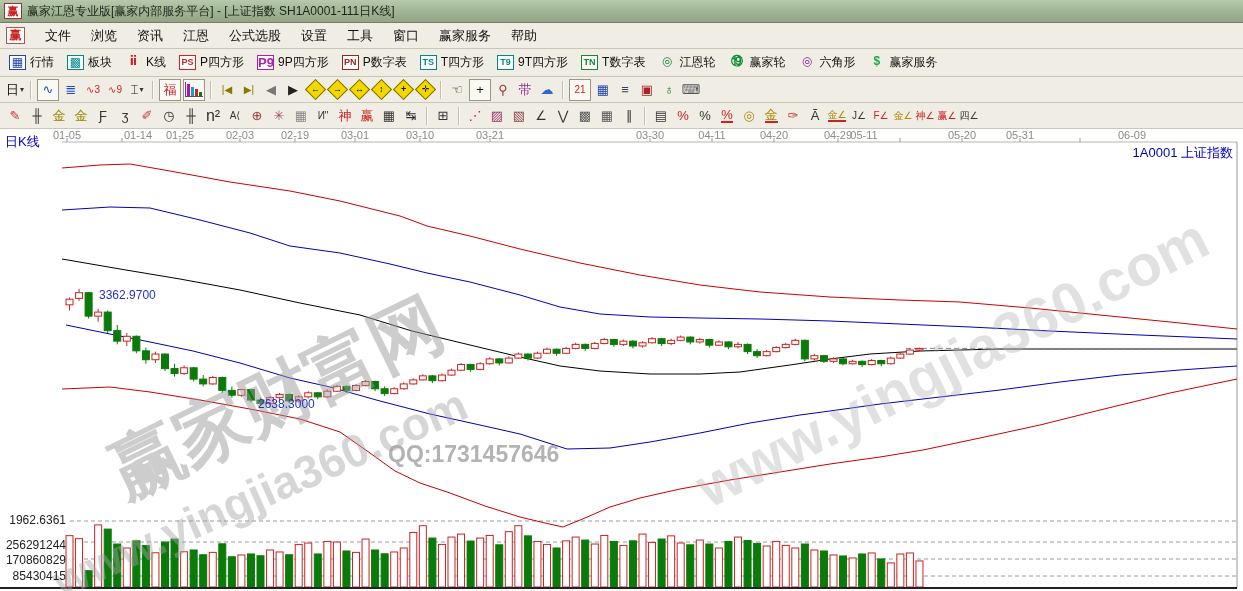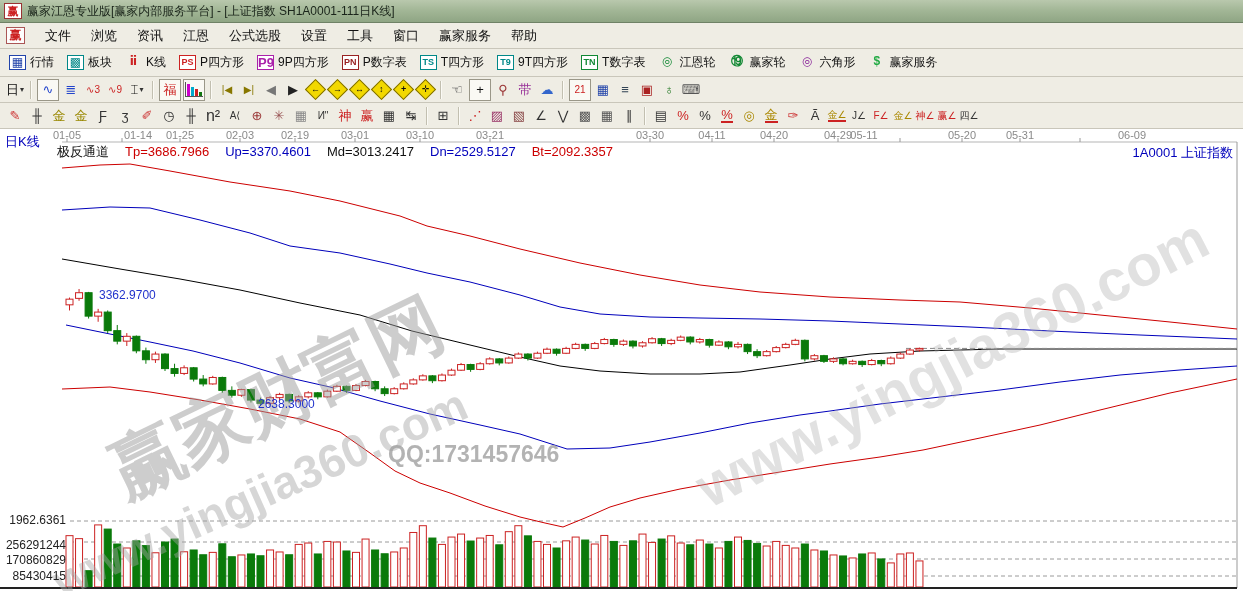--- a/index.html
+++ b/index.html
@@ -399,23 +399,20 @@
         <span class="date-label" style="left: 650px;">03-30</span>
         <span class="date-label" style="left: 712px;">04-11</span>
         <span class="date-label" style="left: 774px;">04-20</span>
         <span class="date-label" style="left: 838px;">04-29</span>
         <span class="date-label" style="left: 864px;">05-11</span>
         <span class="date-label" style="left: 962px;">05-20</span>
         <span class="date-label" style="left: 1020px;">05-31</span>
         <span class="date-label" style="left: 1112px; padding-left: 40px;">06-09</span>
       </div>
 
-    <div class="indicator">
-      <span style="color:#111;">极反通道</span><span id="indicator-values"><span style="color: rgb(204, 0, 0);">Tp=3686.7966</span><span style="color: rgb(0, 0, 187);">Up=3370.4601</span><span style="color: rgb(17, 17, 17);">Md=3013.2417</span><span style="color: rgb(0, 0, 187);">Dn=2529.5127</span><span style="color: rgb(204, 0, 0);">Bt=2092.3357</span></span>
-    </div>
 
     <div class="wm wm1">赢家财富网</div>
     <div class="wm wm2">www.yingjia360.com</div>
     <div class="wm wm3">www.yingjia360.com</div>
     <div class="wm wmqq">QQ:1731457646</div>
 
     <svg id="plot" width="1243" height="463" viewBox="0 128 1243 463">
         <line x1="62" y1="141" x2="1237" y2="141" stroke="#b5b5b5" stroke-width="1"></line>
         <line x1="1237" y1="141" x2="1237" y2="587" stroke="#999" stroke-width="1"></line>
         <line x1="67" y1="137" x2="67" y2="141" stroke="#999"></line>

